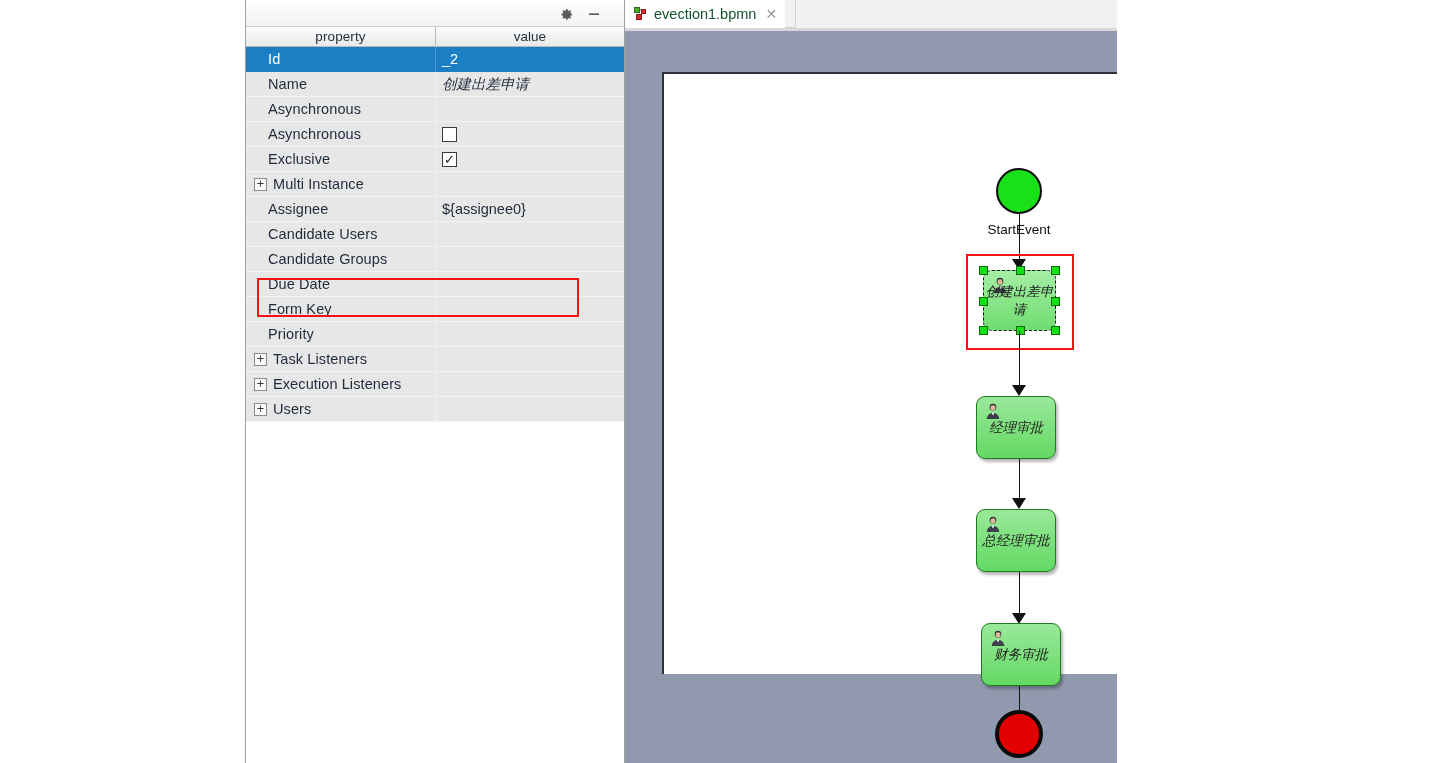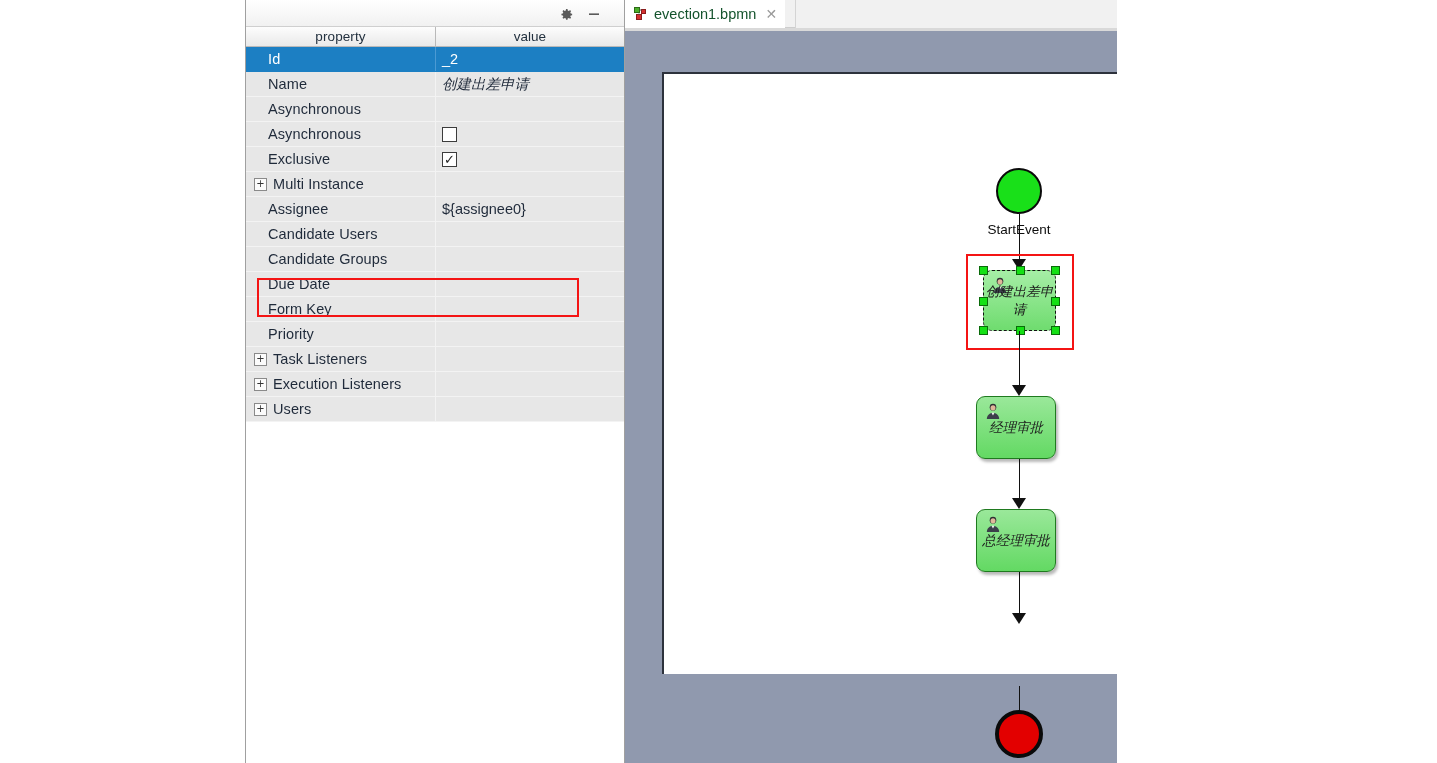--- a/index.html
+++ b/index.html
@@ -437,20 +437,31 @@
               <path d="M2.8 17c.3-4.1 3-6 6.2-6s5.9 1.9 6.2 6z" fill="#3b3f4a"></path>
               <path d="M7.6 11.1 9 13.4l1.4-2.3-1.4-.5z" fill="#f0f0f0"></path>
             </svg>
           </span>
           <span class="tlabel cn">总经理审批</span>
         </div>
 
         <div class="connector" style="left:354.5px;top:498px;height:44px;"></div>
         <div class="arrowhead" style="left:348px;top:539px;"></div>
 
+        <div class="node task" style="left:317px;top:549px;width:80px;height:63px;">
+          <span class="usr-icon">
+            <svg width="18" height="18" viewBox="0 0 18 18" aria-hidden="true">
+              <ellipse cx="9" cy="5.2" rx="3.3" ry="3.4" fill="#2f2f33"></ellipse>
+              <ellipse cx="9" cy="5.8" rx="2.5" ry="2.6" fill="#e0b89a"></ellipse>
+              <path d="M2.8 17c.3-4.1 3-6 6.2-6s5.9 1.9 6.2 6z" fill="#3b3f4a"></path>
+              <path d="M7.6 11.1 9 13.4l1.4-2.3-1.4-.5z" fill="#f0f0f0"></path>
+            </svg>
+          </span>
+          <span class="tlabel cn">财务审批</span>
+        </div>
 
         <div class="connector" style="left:354.5px;top:612px;height:42px;"></div>
         <div class="arrowhead" style="left:348px;top:651px;"></div>
 
         <div class="node ev-circle ev-end" style="left:331px;top:636px;"></div>
 
       </div>
     </div>
   </div>
 </div>

